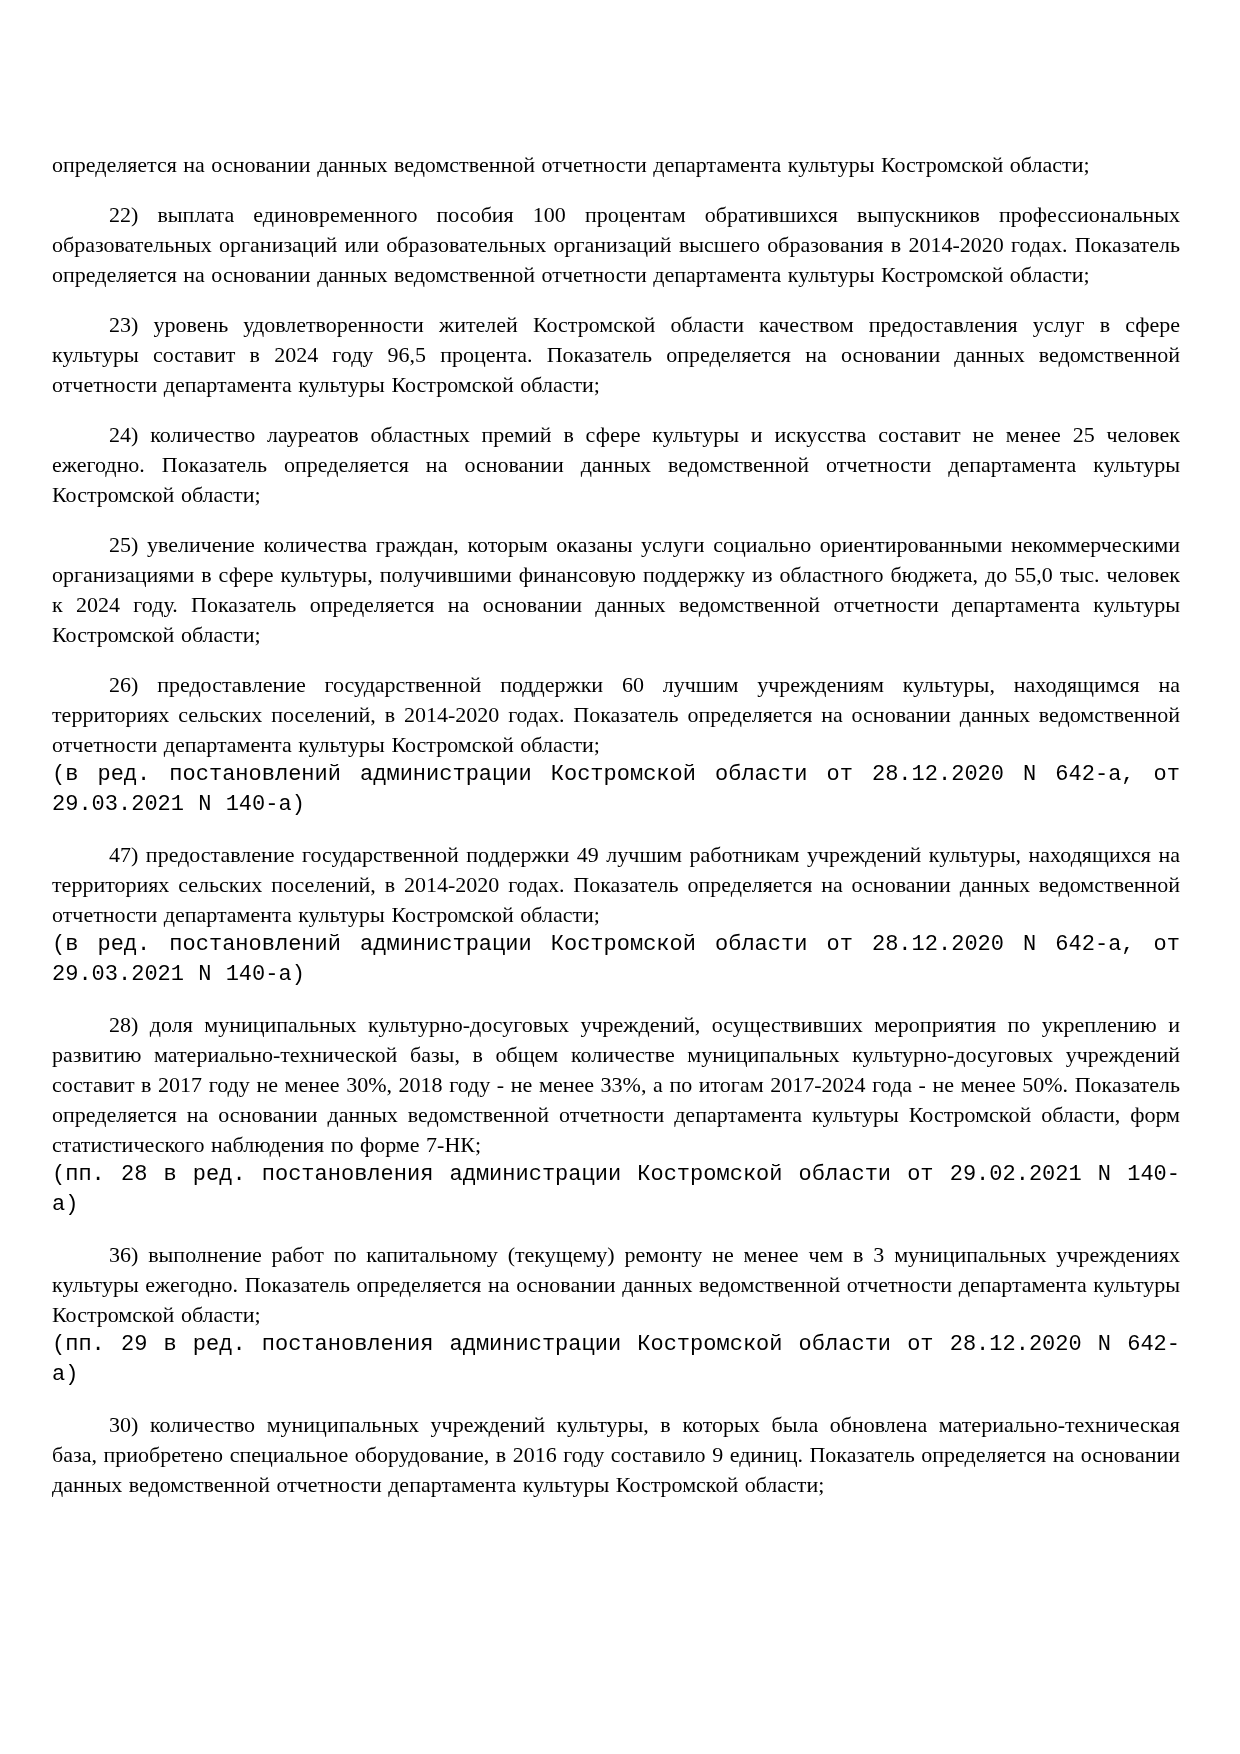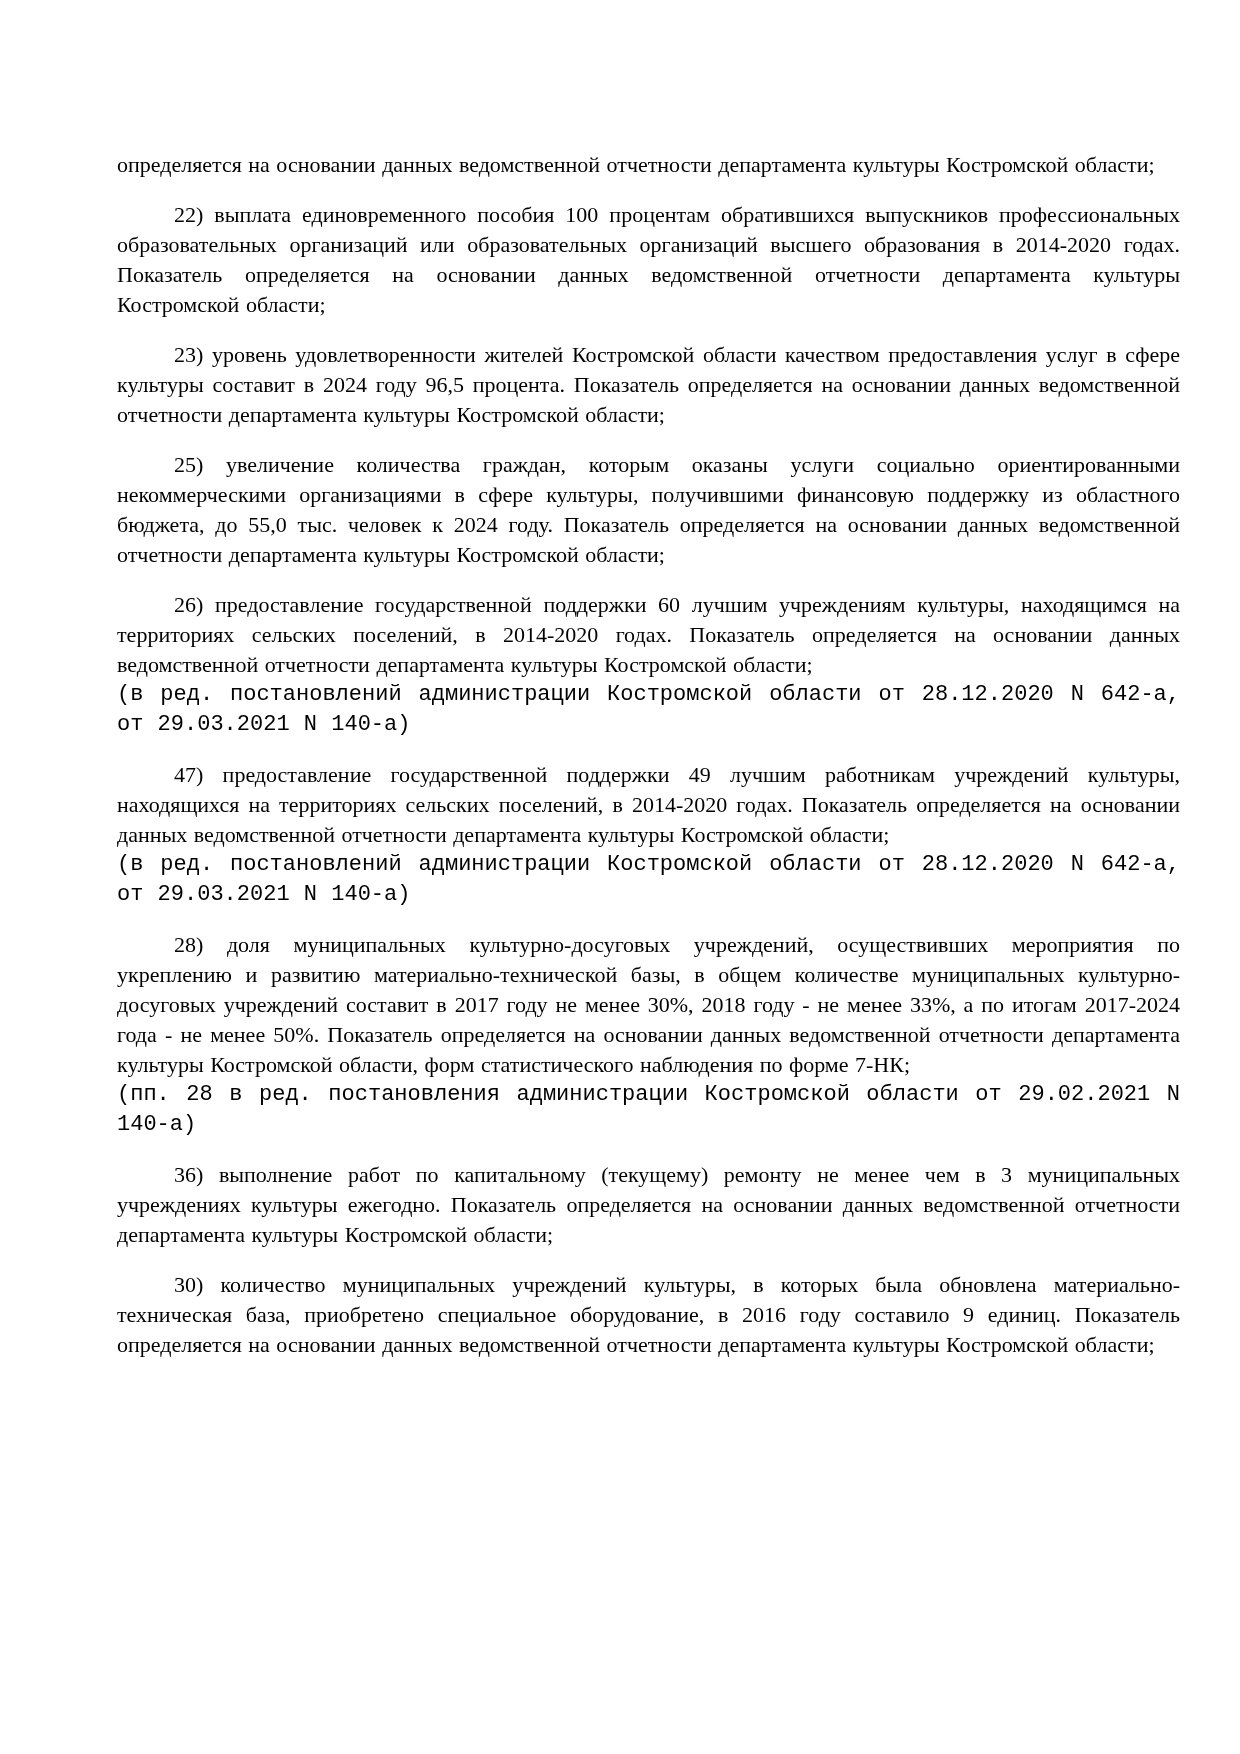--- a/index.html
+++ b/index.html
@@ -10,21 +10,21 @@
   body {
     width: 1240px;
     height: 1754px;
     overflow: hidden;
     font-family: "Liberation Serif", serif;
   }
   .page {
     box-sizing: border-box;
     width: 1240px;
     height: 1754px;
-    padding: 150px 60px 0 117px;
+    padding: 150px 60px 0 52px;
     background: #ffffff;
     color: #000000;
   }
   .para {
     margin: 20px 0 0 0;
     font-size: 22px;
     line-height: 30px;
     text-align: justify;
     color: #000000;
     word-spacing: 1px;
@@ -41,22 +41,24 @@
     font-family: Liberation Mono, monospace;
   }
 </style>
 </head>
 <body>
 
 <div class="page">
   <p class="para first">определяется на основании данных ведомственной отчетности департамента культуры Костромской области;</p>
   <p class="para numbered">22) выплата единовременного пособия 100 процентам обратившихся выпускников профессиональных образовательных организаций или образовательных организаций высшего образования в 2014-2020 годах. Показатель определяется на основании данных ведомственной отчетности департамента культуры Костромской области;</p>
   <p class="para numbered">23) уровень удовлетворенности жителей Костромской области качеством предоставления услуг в сфере культуры составит в 2024 году 96,5 процента. Показатель определяется на основании данных ведомственной отчетности департамента культуры Костромской области;</p>
+  <p class="para numbered">24) количество лауреатов областных премий в сфере культуры и искусства составит не менее 25 человек ежегодно. Показатель определяется на основании данных ведомственной отчетности департамента культуры Костромской области;</p>
   <p class="para numbered">25) увеличение количества граждан, которым оказаны услуги социально ориентированными некоммерческими организациями в сфере культуры, получившими финансовую поддержку из областного бюджета, до 55,0 тыс. человек к 2024 году. Показатель определяется на основании данных ведомственной отчетности департамента культуры Костромской области;</p>
   <p class="para numbered">26) предоставление государственной поддержки 60 лучшим учреждениям культуры, находящимся на территориях сельских поселений, в 2014-2020 годах. Показатель определяется на основании данных ведомственной отчетности департамента культуры Костромской области;</p>
   <p class="para amendment">(в ред. постановлений администрации Костромской области от 28.12.2020 N 642-а, от 29.03.2021 N 140-а)</p>
   <p class="para numbered">47) предоставление государственной поддержки 49 лучшим работникам учреждений культуры, находящихся на территориях сельских поселений, в 2014-2020 годах. Показатель определяется на основании данных ведомственной отчетности департамента культуры Костромской области;</p>
   <p class="para amendment">(в ред. постановлений администрации Костромской области от 28.12.2020 N 642-а, от 29.03.2021 N 140-а)</p>
   <p class="para numbered">28) доля муниципальных культурно-досуговых учреждений, осуществивших мероприятия по укреплению и развитию материально-технической базы, в общем количестве муниципальных культурно-досуговых учреждений составит в 2017 году не менее 30%, 2018 году - не менее 33%, а по итогам 2017-2024 года - не менее 50%. Показатель определяется на основании данных ведомственной отчетности департамента культуры Костромской области, форм статистического наблюдения по форме 7-НК;</p>
   <p class="para amendment">(пп. 28 в ред. постановления администрации Костромской области от 29.02.2021 N 140-а)</p>
   <p class="para numbered">36) выполнение работ по капитальному (текущему) ремонту не менее чем в 3 муниципальных учреждениях культуры ежегодно. Показатель определяется на основании данных ведомственной отчетности департамента культуры Костромской области;</p>
+  <p class="para amendment">(пп. 29 в ред. постановления администрации Костромской области от 28.12.2020 N 642-а)</p>
   <p class="para numbered">30) количество муниципальных учреждений культуры, в которых была обновлена материально-техническая база, приобретено специальное оборудование, в 2016 году составило 9 единиц. Показатель определяется на основании данных ведомственной отчетности департамента культуры Костромской области;</p>
 </div>
 
 </body></html>

